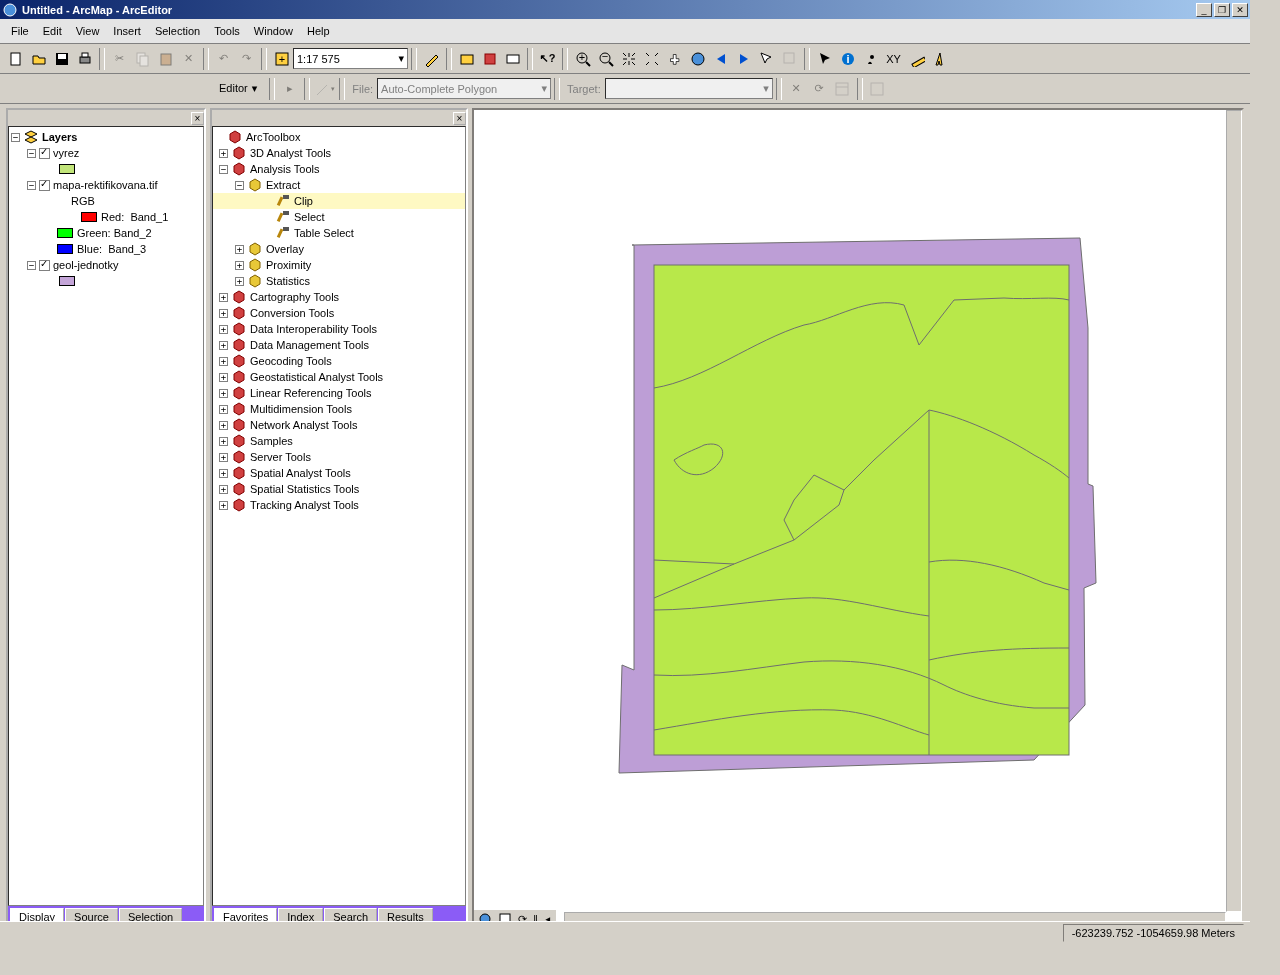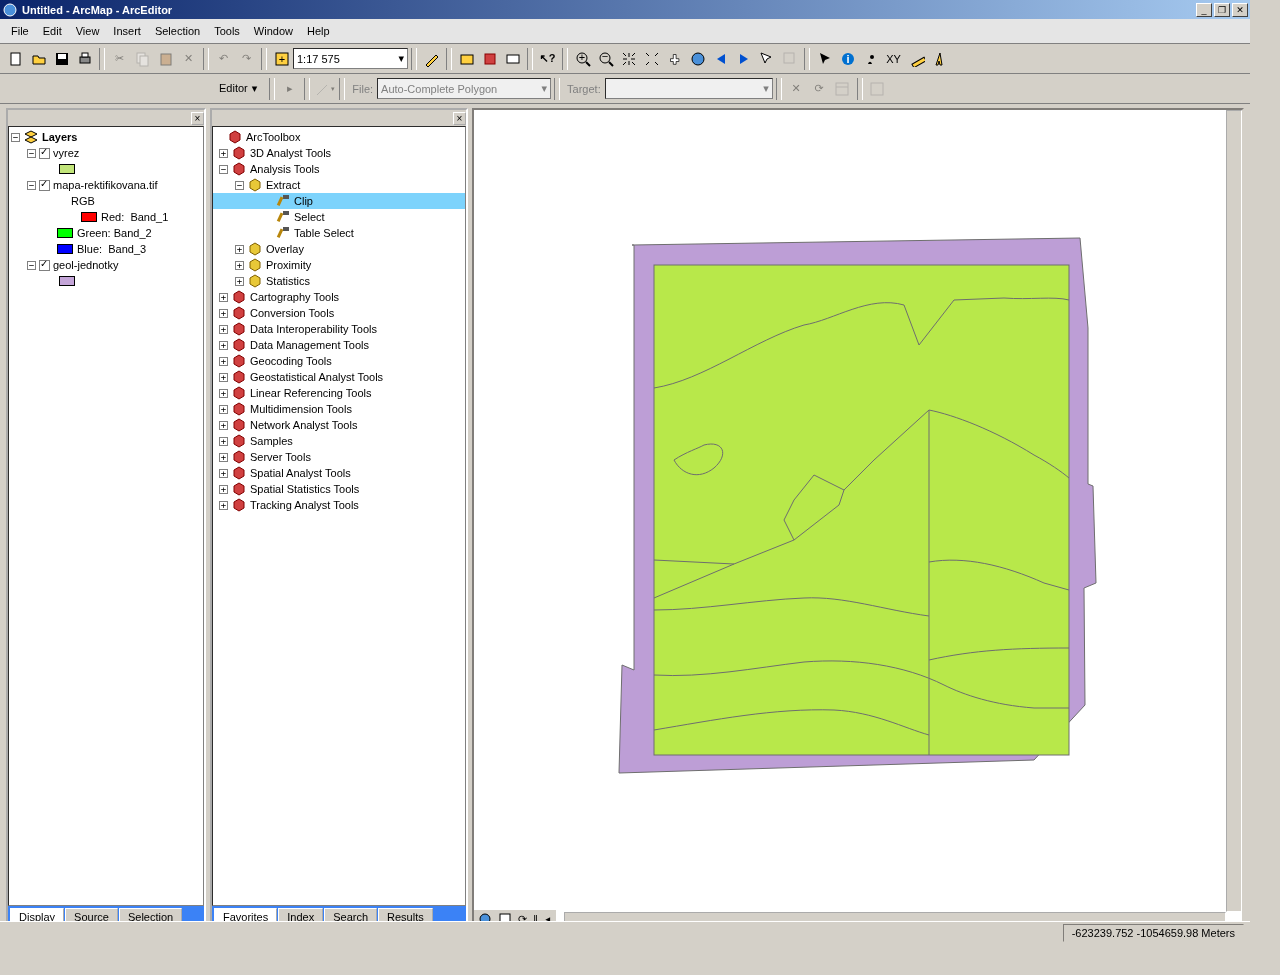--- a/index.html
+++ b/index.html
@@ -18,25 +18,25 @@
 .editor-dd{padding:2px 8px;border:1px solid transparent;cursor:pointer;display:flex;align-items:flex-start;gap:4px}
 .tlabel{color:#808080;padding:0 4px}
 .tcombo{height:21px;background:#f0f0f0;border:1px inset #808080;display:flex;align-items:center;padding:0 3px;color:#808080}
 .workspace{display:flex;height:830px;position:relative}
 .panel{background:#d4d0c8;border:2px inset #fff;display:flex;flex-direction:column}
 .panel-left{width:200px;margin:4px 2px 4px 6px}
 .panel-toolbox{width:258px;margin:4px 2px}
 .panel-head{height:16px;background:#d4d0c8;display:flex;justify-content:flex-end;align-items:center}
 .panel-head .x{width:13px;height:13px;font-size:10px;text-align:center;line-height:11px;cursor:pointer;border:1px outset #fff}
 .panel-body{flex:1;background:#fff;border:1px inset #808080;overflow:auto;padding:2px 0}
-.panel-tabs{display:flex;padding:2px;background:#3b82f6}
+.panel-tabs{display:flex;padding:2px;background:#8b5cf6}
 .ptab{padding:2px 8px;border:1px outset #fff;background:#d4d0c8;cursor:pointer;font-size:11px;margin-right:1px}
 .ptab.active{background:#fff;border-bottom-color:#fff}
 .tree-row{display:flex;align-items:center;height:16px;padding:0 2px;white-space:nowrap}
-.tree-row.sel{background:#7dd3fc}
+.tree-row.sel{background:#fef9c3}
 .exp{width:9px;height:9px;border:1px solid #808080;background:#fff;font-size:9px;line-height:7px;text-align:center;margin-right:3px;cursor:pointer;font-family:monospace}
 .noexp{width:9px;height:9px;margin-right:3px}
 .chk{width:11px;height:11px;border:1px solid #808080;background:#fff;margin-right:3px;position:relative}
 .chk.on::after{content:"✓";position:absolute;top:-3px;left:0;font-size:10px}
 .swatch{width:16px;height:10px;border:1px solid #000;margin-right:4px}
 .ticon{width:16px;height:16px;margin-right:3px;display:inline-flex;align-items:center;justify-content:center}
 .map-area{flex:1;background:#fff;border:2px inset #d4d0c8;position:relative;margin:4px 6px 4px 2px;overflow:hidden}
 .map-svg{position:absolute;top:0;left:0}
 .map-tabs{position:absolute;bottom:0;left:0;display:flex;align-items:center;background:#d4d0c8;height:18px;padding:0 4px;gap:6px}
 .map-scroll-h{position:absolute;bottom:0;left:90px;right:16px;height:16px;background:#d4d0c8;border:1px inset #fff}

